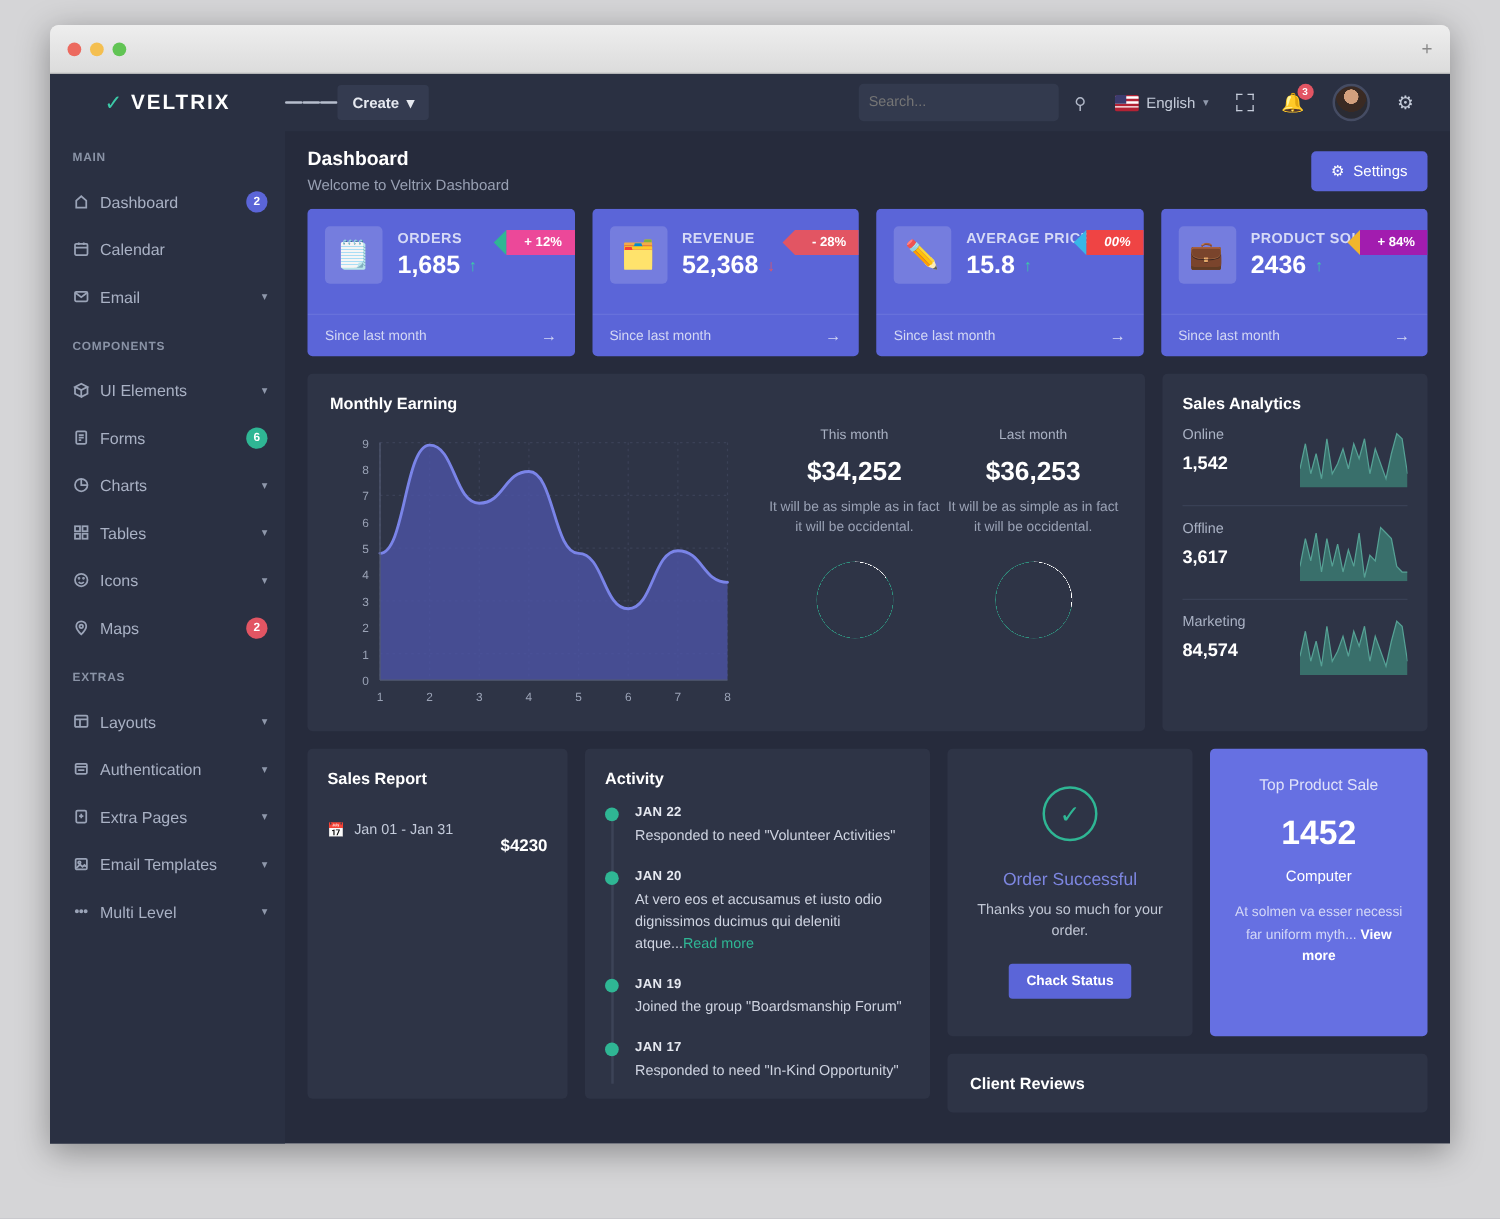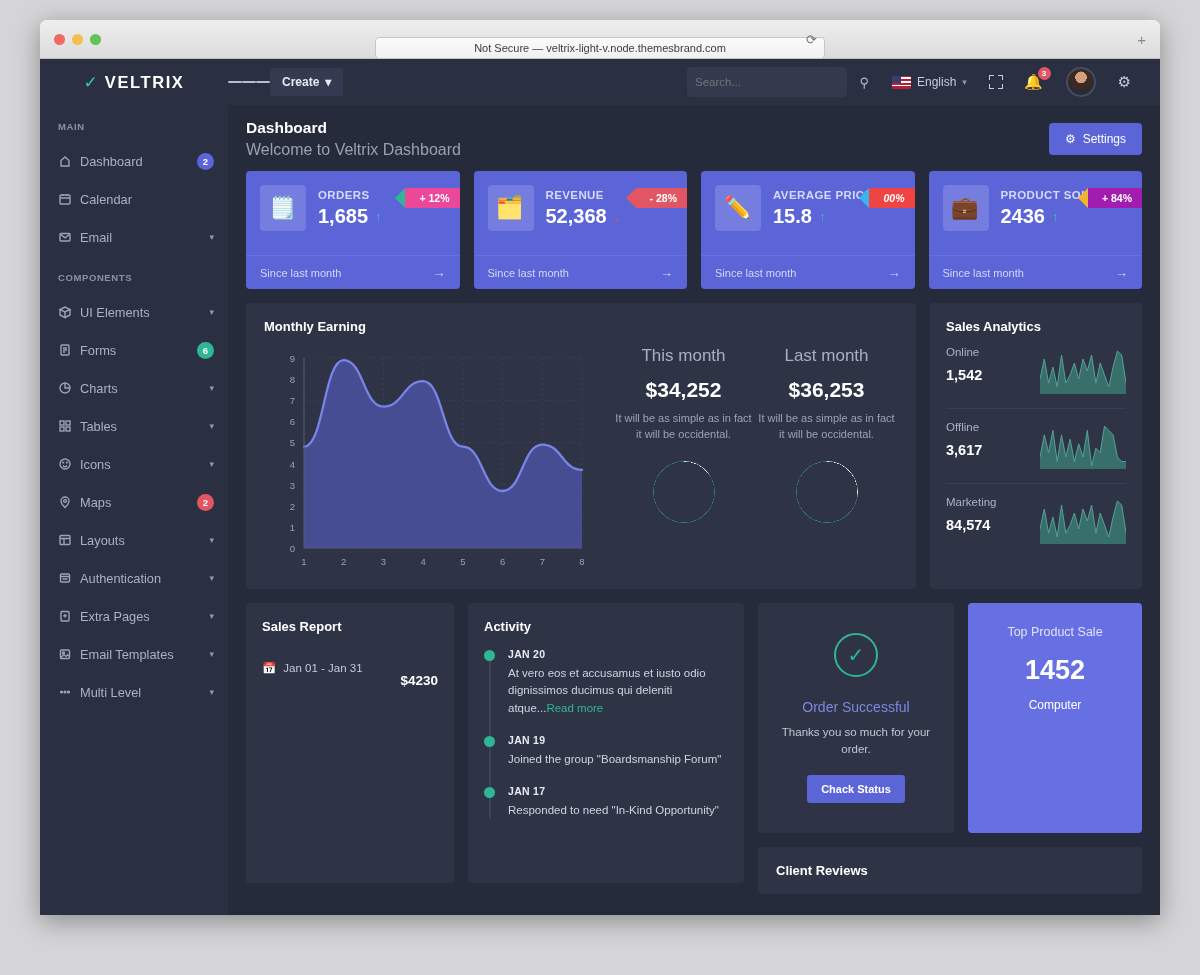--- a/index.html
+++ b/index.html
@@ -136,21 +136,21 @@
     width: 30px; height: 30px; border-radius: 50%;
     background: radial-gradient(circle at 50% 32%, #d3a07e 0 26%, #3a2a23 27% 55%, #2a2b33 56%);
     border: 2px solid #454c63;
   }
 
   
   .page-head {
     display: flex; align-items: center; padding: 14px 18px 12px 18px;
   }
   .ph-title { color: #fff; font-size: 15.5px; font-weight: bold; }
-  .ph-sub { color: #98a0b3; font-size: 16px; margin-top: 4px; }
+  .ph-sub { color: #98a0b3; font-size: 12px; margin-top: 4px; }
   .settings-btn {
     margin-left: auto; background: #5b65d8; color: #fff; font-size: 12px;
     padding: 9px 16px; border-radius: 4px; display: flex; align-items: center; gap: 7px;
     cursor: pointer; font-weight: 500;
   }
 
   .page-body { padding: 0 18px 18px 18px; overflow: hidden; }
 
   
   .stat-row { display: flex; gap: 14px; }
@@ -193,21 +193,21 @@
   
   .mid-row { display: flex; gap: 14px; margin-top: 14px; }
   .card { background: #2e3446; border-radius: 4px; }
   .card-title { color: #fff; font-size: 13px; font-weight: bold; }
 
   .earning-card { flex: 1; padding: 16px 18px; height: 286px; display: flex; flex-direction: column;}
   .earning-body { display: flex; flex: 1; margin-top: 12px; }
   .chart-wrap { width: 330px; flex: none; position: relative; }
   .months { flex: 1; display: flex; padding-left: 18px; }
   .month-col { flex: 1; text-align: center; }
-  .m-label { color: #a8b0c2; font-size: 17px; }
+  .m-label { color: #a8b0c2; font-size: 11px; }
   .m-value { color: #fff; font-size: 21px; font-weight: bold; margin-top: 12px; }
   .m-desc { color: #9aa2b5; font-size: 11px; line-height: 1.45; margin-top: 9px; }
   .m-donut { margin: 18px auto 0; width: 62px; height: 62px; border-radius: 50%; }
 
   .sales-card { width: 212px; flex: none; padding: 16px 16px; height: 286px; }
   .sa-item { padding: 12px 0 0 0; display: flex; align-items: flex-start; }
   .sa-left { flex: 1; }
   .sa-name { color: #aab2c4; font-size: 11.5px; }
   .sa-num { color: #fff; font-size: 14.5px; font-weight: bold; margin-top: 9px; }
   .sa-spark { width: 86px; height: 48px; flex: none; }
@@ -263,24 +263,20 @@
 </head>
 <body>
 
 <div class="browser">
   <div class="titlebar">
     <div class="traffic">
       <div class="dot red"></div>
       <div class="dot yellow"></div>
       <div class="dot green"></div>
     </div>
-    <div class="urlbar-wrap">
-      <div class="urlbar">Not Secure — veltrix-light-v.node.themesbrand.com</div>
-      <div class="reload">⟳</div>
-    </div>
     <div class="plus-tab">+</div>
   </div>
 
   <div class="app">
 
     <div class="sidebar">
       <div class="brand">
         <span class="brand-mark">✓</span>
         <span class="brand-text">VELTRIX</span>
       </div>
@@ -373,20 +369,21 @@
           <div class="menu-item">
             <span class="mi-icon">
               <svg viewBox="0 0 14 14">
                 <path d="M7 12.5S11 8.7 11 6a4 4 0 1 0-8 0c0 2.7 4 6.5 4 6.5z"></path>
                 <circle cx="7" cy="6" r="1.4"></circle>
               </svg>
             </span>
             <span class="mi-label">Maps</span>
             <span class="badge red">2</span>
           </div>
+          <div class="menu-title">EXTRAS</div>
           <div class="menu-item">
             <span class="mi-icon">
               <svg viewBox="0 0 14 14">
                 <rect x="2" y="2.5" width="10" height="9" rx="1"></rect>
                 <path d="M2 5.5h10M6 5.5v6"></path>
               </svg>
             </span>
             <span class="mi-label">Layouts</span>
             <span class="chev">▾</span>
           </div>
@@ -679,20 +676,25 @@
               <span class="rep-amt">$4230</span>
             </div>
             <div class="donut-big" id="donut-report" style="background: conic-gradient(rgb(102, 112, 226) 0deg, rgb(102, 112, 226) 198deg, rgb(47, 182, 148) 198deg, rgb(47, 182, 148) 295.2deg, rgb(240, 181, 45) 295.2deg, rgb(240, 181, 45) 360deg); mask-image: radial-gradient(circle, transparent 78%, rgb(0, 0, 0) 78%);"></div>
           </div>
 
           <div class="card activity-card">
             <div class="card-title">Activity</div>
             <div class="timeline" id="timeline">
                 <div class="tl-item">
                   <span class="tl-dot"></span>
+                  <div class="tl-date">JAN 22</div>
+                  <div class="tl-text"><span>Responded to need "Volunteer Activities"</span></div>
+                </div>
+                <div class="tl-item">
+                  <span class="tl-dot"></span>
                   <div class="tl-date">JAN 20</div>
                   <div class="tl-text"><span>At vero eos et accusamus et iusto odio dignissimos ducimus qui deleniti atque...</span><span class="read-more">Read more</span></div>
                 </div>
                 <div class="tl-item">
                   <span class="tl-dot"></span>
                   <div class="tl-date">JAN 19</div>
                   <div class="tl-text"><span>Joined the group "Boardsmanship Forum"</span></div>
                 </div>
                 <div class="tl-item">
                   <span class="tl-dot"></span>
@@ -707,20 +709,24 @@
               <div class="card order-card">
                 <div class="check-circle">✓</div>
                 <div class="order-title">Order Successful</div>
                 <div class="order-text">Thanks you so much for your order.</div>
                 <div class="check-btn">Chack Status</div>
               </div>
               <div class="top-product">
                 <div class="tp-title">Top Product Sale</div>
                 <div class="tp-num">1452</div>
                 <div class="tp-sub">Computer</div>
+                <div class="tp-desc">
+                  <span>At solmen va esser necessi far uniform myth...</span>
+                  <b>View more</b>
+                </div>
               </div>
             </div>
             <div class="card reviews-card">
               <div class="card-title">Client Reviews</div>
             </div>
           </div>
         </div>
       </div>
     </div>
   </div>

